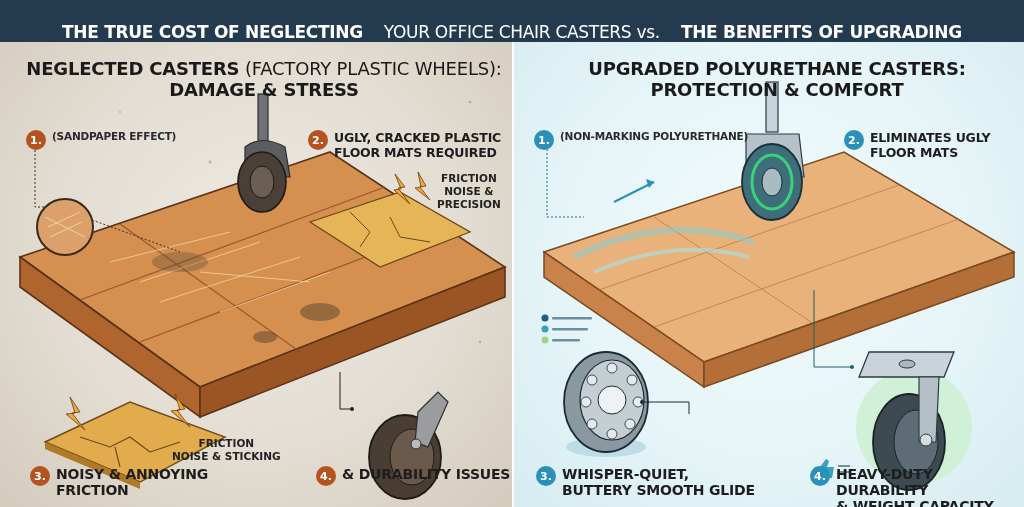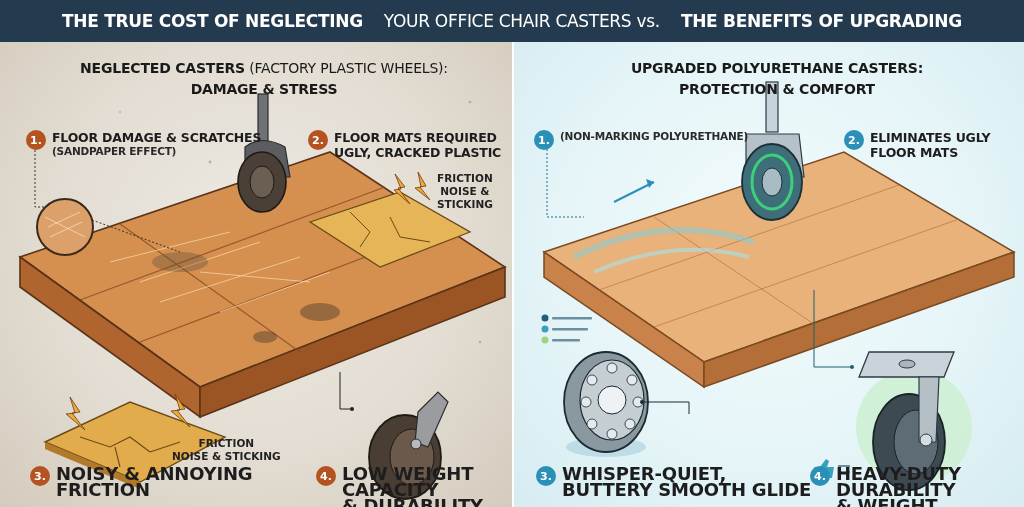--- a/index.html
+++ b/index.html
@@ -1,55 +1,55 @@
 <!DOCTYPE html>
 <html><head>
 <meta charset="utf-8">
 <style>
   * { box-sizing: border-box; margin: 0; padding: 0; }
   html, body { width: 1024px; height: 507px; overflow: hidden; background: #24384b; }
   body { font-family: "DejaVu Sans", "Liberation Sans", sans-serif; position: relative; }
 
   .header {
     position: absolute; left: 0; top: 0; width: 1024px; height: 42px;
-    background: #243a4e; display: flex; align-items: center; justify-content: center;
+    background: #243a4e; display: flex; align-items: flex-end; justify-content: center;
     color: #ffffff; font-size: 17px; letter-spacing: -0.3px;
   }
   .header b { font-weight: bold; }
   .header .light { font-weight: normal; margin: 0 21px; }
 
   .panel { position: absolute; top: 42px; height: 465px; overflow: hidden; }
   .panel.left {
     left: 0; width: 512px;
     background: radial-gradient(ellipse at 50% 45%, #eeeae3 0%, #e3ddd3 55%, #d4cbbd 100%);
   }
   .panel.right {
     left: 514px; width: 510px;
     background: radial-gradient(ellipse at 50% 45%, #f2fbfc 0%, #e6f5f8 55%, #d6ecf1 100%);
     padding-left: 28px;
   }
   .divider { position: absolute; left: 512px; top: 42px; width: 2px; height: 465px; background: #ffffff; }
 
   .panel-title {
     position: absolute; left: 0; right: 0; top: 16px; text-align: center;
-    font-size: 14px; line-height: 21px; color: #1a1a1a; letter-spacing: -0.2px; margin-left: 16px;
+    font-size: 18px; line-height: 21px; color: #1a1a1a; letter-spacing: -0.2px; margin-left: 16px;
   }
   .panel-title b { font-weight: bold; }
   .panel-title .light { font-weight: normal; }
 
   .point { position: absolute; display: flex; align-items: flex-start; gap: 6px; }
   .badge {
     width: 20px; height: 20px; border-radius: 50%; color: #fff; font-weight: bold;
     font-size: 11px; display: flex; align-items: center; justify-content: center; flex: none;
   }
   .left .badge { background: #b4531f; }
   .right .badge { background: #2a90b8; }
   .pt-text { font-size: 12.5px; line-height: 15px; font-weight: bold; color: #1d1d1d; letter-spacing: -0.2px; }
   .pt-sub { font-size: 10.5px; line-height: 13px; font-weight: bold; color: #2a2a2a; }
-  .big .pt-text { font-size: 18px; line-height: 16px; }
+  .big .pt-text { font-size: 14px; line-height: 16px; }
 
   .callout { position: absolute; text-align: center; font-size: 10.5px; line-height: 13px; font-weight: bold; color: #222; }
 
   svg.art { position: absolute; left: 0; top: 0; }
 </style>
 </head>
 <body>
 
 <div class="header">
   <b>THE TRUE COST OF NEGLECTING</b>
@@ -130,50 +130,48 @@
   </svg>
 
   <div class="panel-title">
     <div><b>NEGLECTED CASTERS</b> <span class="light">(FACTORY PLASTIC WHEELS):</span></div>
     <div><b>DAMAGE &amp; STRESS</b></div>
   </div>
 
   <div class="point" style="left:26px; top:88px;">
     <span class="badge">1.</span>
     <div class="pt-text">
-        <div>FLOOR DAMAGE &amp; SCRATCHES</div>
         <div class="pt-sub">(SANDPAPER EFFECT)</div>
       </div>
   </div>
   <div class="point" style="left:308px; top:88px;">
     <span class="badge">2.</span>
     <div class="pt-text">
+        <div>UGLY, CRACKED PLASTIC</div>
         <div>FLOOR MATS REQUIRED</div>
-        <div>UGLY, CRACKED PLASTIC</div>
       </div>
   </div>
   <div class="point big" style="left:30px; top:424px;">
     <span class="badge">3.</span>
     <div class="pt-text">
         <div>NOISY &amp; ANNOYING</div>
         <div>FRICTION</div>
       </div>
   </div>
   <div class="point big" style="left:316px; top:424px;">
     <span class="badge">4.</span>
     <div class="pt-text">
-        <div>LOW WEIGHT CAPACITY</div>
         <div>&amp; DURABILITY ISSUES</div>
       </div>
   </div>
 
   <div class="callout" style="left:437px; top:130px;">
     <div>FRICTION</div>
     <div>NOISE &amp;</div>
-    <div>STICKING</div>
+    <div>PRECISION</div>
   </div>
   <div class="callout" style="left:172px; top:395px;">
     <div>FRICTION</div>
     <div>NOISE &amp; STICKING</div>
   </div>
 </div>
 
 <div class="divider"></div>
 
 <div class="panel right">

